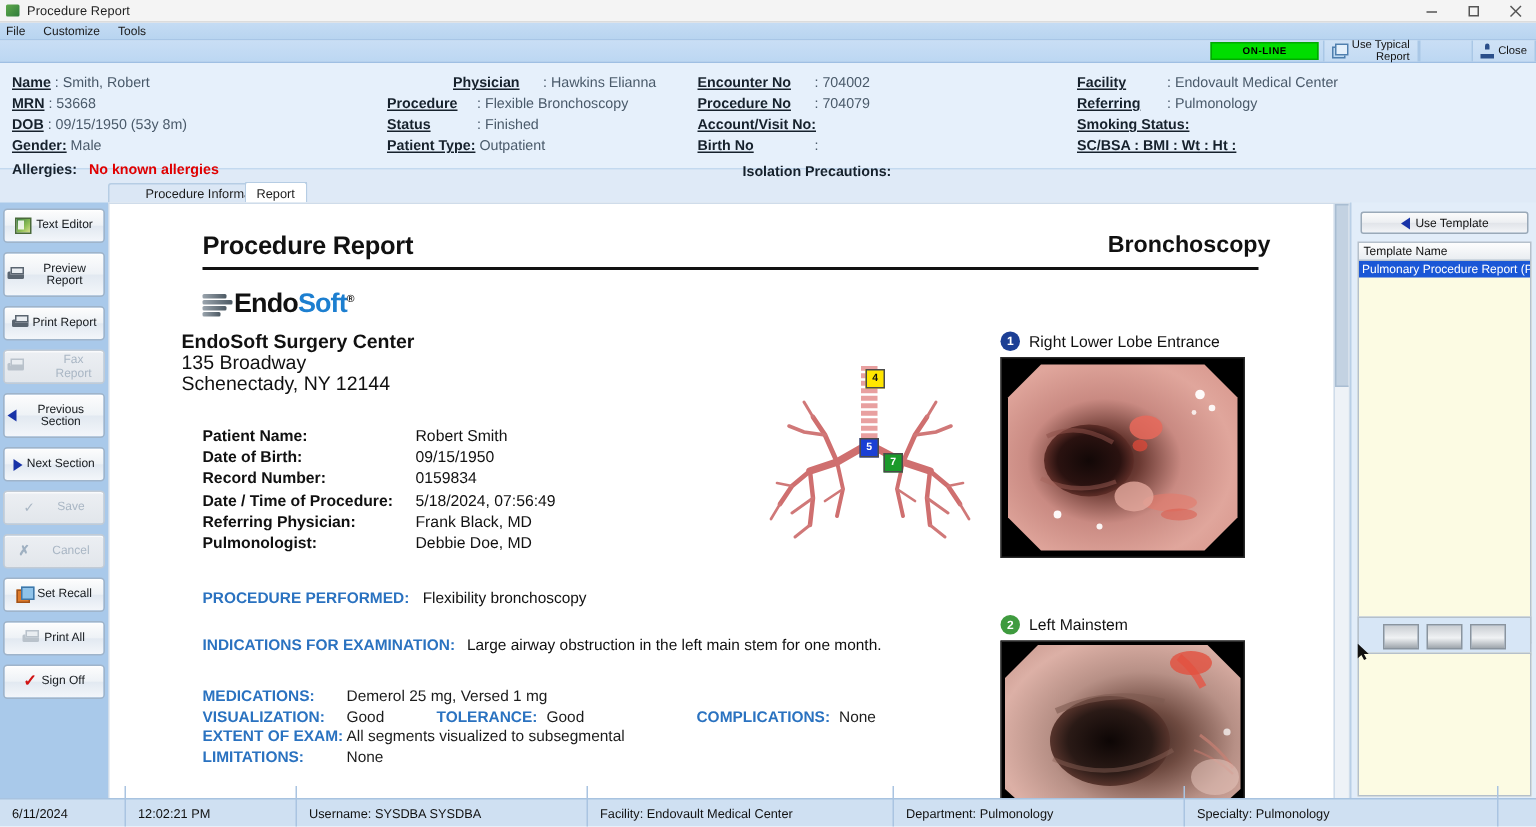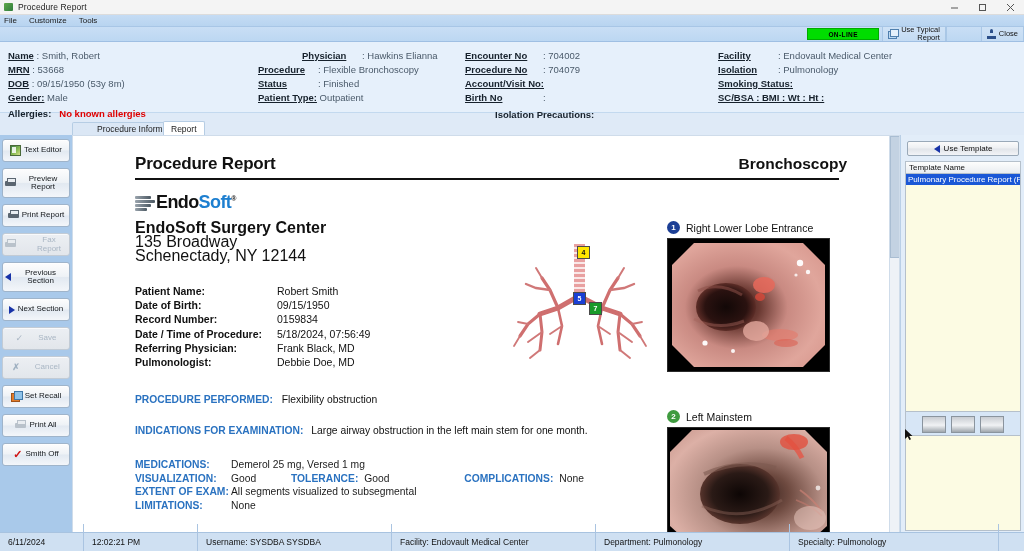--- a/index.html
+++ b/index.html
@@ -81,21 +81,21 @@
   .rep-sub{position:absolute;right:52px;top:19px;font-size:15.5px;font-weight:bold;color:#111;}
   .rule{position:absolute;left:62px;top:42px;width:704px;height:2px;background:#111;}
 
   .logo{position:absolute;left:62px;top:56px;display:flex;align-items:center;}
   .logo .mark{width:20px;height:19px;position:relative;margin-right:1px;}
   .logo .mark i{position:absolute;left:0;display:block;height:2.6px;background:linear-gradient(90deg,#9aa4ad,#4c5963);border-radius:1px;}
   .logo .txt{font-size:18px;font-weight:bold;letter-spacing:-.6px;color:#111;}
   .logo .txt b.blue{color:#1d7fd0;}
   .logo sup{font-size:7px;vertical-align:super;color:#111;}
 
-  .addr{position:absolute;left:62px;top:85px;font-size:16px;line-height:14px;color:#111;}
+  .addr{position:absolute;left:48px;top:85px;font-size:13px;line-height:14px;color:#111;}
   .addr .b{font-weight:bold;}
 
   .demo{position:absolute;left:62px;top:148px;font-size:10.5px;line-height:14.2px;color:#111;}
   .demo .row{display:flex;}
   .demo .k{width:142px;font-weight:bold;}
   .demo .v{}
 
   .sect{position:absolute;left:62px;font-size:10.3px;color:#111;}
   .lab{color:#2a72c0;font-weight:bold;}
   .blk{position:absolute;left:62px;font-size:10.3px;line-height:13.6px;}
@@ -200,21 +200,21 @@
     <div class="bfield" style="left:258px;top:22px;"><b style="display:inline-block;width:60px">Procedure</b><span>:</span> <span>Flexible Bronchoscopy</span></div>
     <div class="bfield" style="left:258px;top:36px;"><b style="display:inline-block;width:60px">Status</b><span>:</span> <span>Finished</span></div>
     <div class="bfield" style="left:258px;top:50px;"><b>Patient Type:</b> <span>Outpatient</span></div>
 
     <div class="bfield" style="left:465px;top:8px;"><b style="display:inline-block;width:78px">Encounter No</b><span>:</span> <span>704002</span></div>
     <div class="bfield" style="left:465px;top:22px;"><b style="display:inline-block;width:78px">Procedure No</b><span>:</span> <span>704079</span></div>
     <div class="bfield" style="left:465px;top:36px;"><b>Account/Visit No:</b> <span></span></div>
     <div class="bfield" style="left:465px;top:50px;"><b style="display:inline-block;width:78px">Birth No</b><span>:</span> <span></span></div>
 
     <div class="bfield" style="left:718px;top:8px;"><b style="display:inline-block;width:60px">Facility</b><span>:</span> <span>Endovault Medical Center</span></div>
-    <div class="bfield" style="left:718px;top:22px;"><b style="display:inline-block;width:60px">Isolation</b><span>:</span> <span>Pulmonology</span></div>
+    <div class="bfield" style="left:718px;top:22px;"><b style="display:inline-block;width:60px">Referring</b><span>:</span> <span>Pulmonology</span></div>
     <div class="bfield" style="left:718px;top:36px;"><b>Smoking Status:</b> <span></span></div>
     <div class="bfield" style="left:718px;top:50px;"><b>SC/BSA :   BMI :   Wt :   Ht :</b></div>
   </div>
 
   <div class="allergy">
     <b>Allergies:</b><span class="val">No known allergies</span>
   </div>
   <div class="isolation">Isolation Precautions:</div>
 
   <div class="tabstrip">
@@ -258,21 +258,21 @@
     <div class="rbtn">
       <span class="ic ic-recall"></span>
       <span class="lbl">Set Recall</span>
     </div>
     <div class="rbtn">
       <span class="ic ic-print dim"></span>
       <span class="lbl">Print All</span>
     </div>
     <div class="rbtn">
       <span class="ic-check">✓</span>
-      <span class="lbl">Smith Off</span>
+      <span class="lbl">Sign Off</span>
     </div>
   </div>
 
   <div class="pagewrap">
     <div class="page">
 
       <div class="rep-title">Procedure Report</div>
       <div class="rep-sub">Bronchoscopy</div>
       <div class="rule"></div>
 
@@ -314,21 +314,21 @@
             <span class="v">Frank Black, MD</span>
           </div>
         <div class="row">
             <span class="k">Pulmonologist:</span>
             <span class="v">Debbie Doe, MD</span>
           </div>
       </div>
 
       <div class="sect" style="top:258px;">
         <span class="lab">PROCEDURE PERFORMED:</span>
-        <span style="margin-left:6px">Flexibility obstruction</span>
+        <span style="margin-left:6px">Flexibility bronchoscopy</span>
       </div>
 
       <div class="sect" style="top:289px;">
         <span class="lab">INDICATIONS FOR EXAMINATION:</span>
         <span style="margin-left:5px">Large airway obstruction in the left main stem for one month.</span>
       </div>
 
       <div class="blk" style="top:322px;">
         <div class="row">
             <span class="k">MEDICATIONS:</span>

